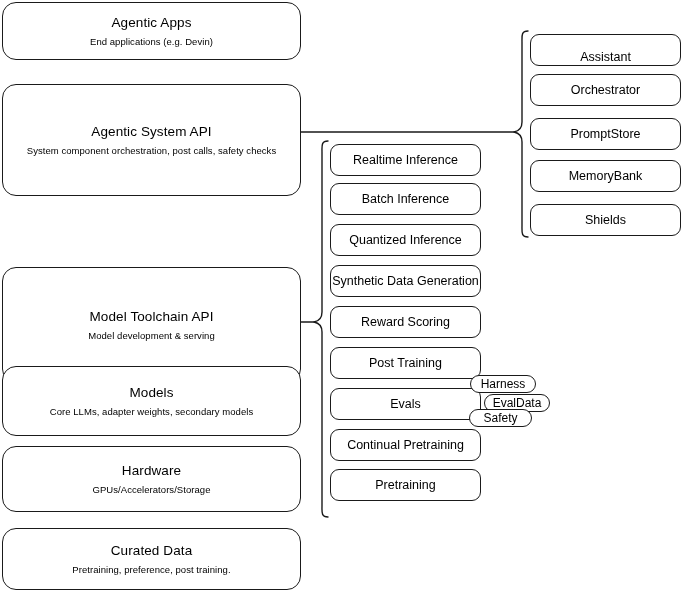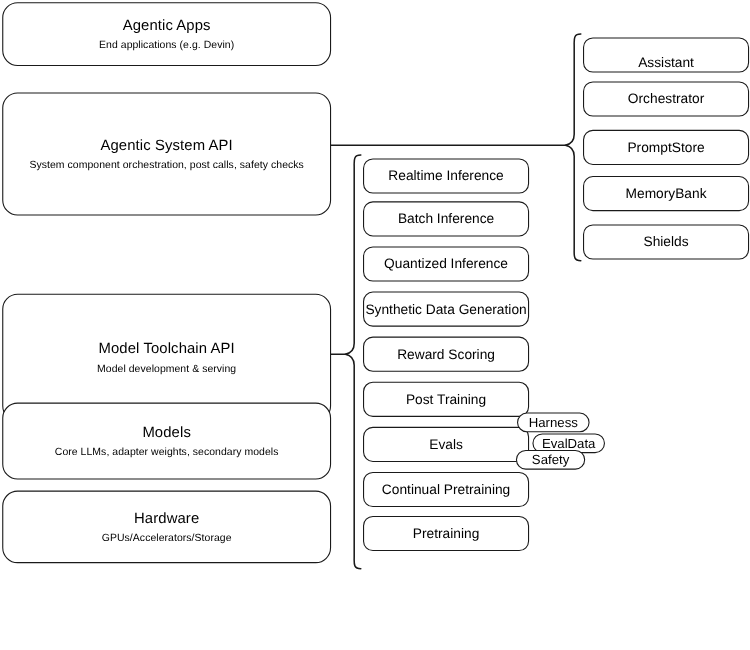--- a/index.html
+++ b/index.html
@@ -141,20 +141,24 @@
   <div class="box layer" style="top:366px; height:70px;">
     <div class="title">Models</div>
     <div class="subtitle">Core LLMs, adapter weights, secondary models</div>
   </div>
 
   <div class="box layer" style="top:446px; height:66px;">
     <div class="title">Hardware</div>
     <div class="subtitle">GPUs/Accelerators/Storage</div>
   </div>
 
+  <div class="box layer" style="top:528px; height:62px;">
+    <div class="title">Curated Data</div>
+    <div class="subtitle">Pretraining, preference, post training.</div>
+  </div>
 
   <div class="box item right" style="top:34px;justify-content:flex-end;">
     <span>Assistant</span>
   </div>
   <div class="box item right" style="top:74px;">
     <span>Orchestrator</span>
   </div>
   <div class="box item right" style="top:118px;">
     <span>PromptStore</span>
   </div>

